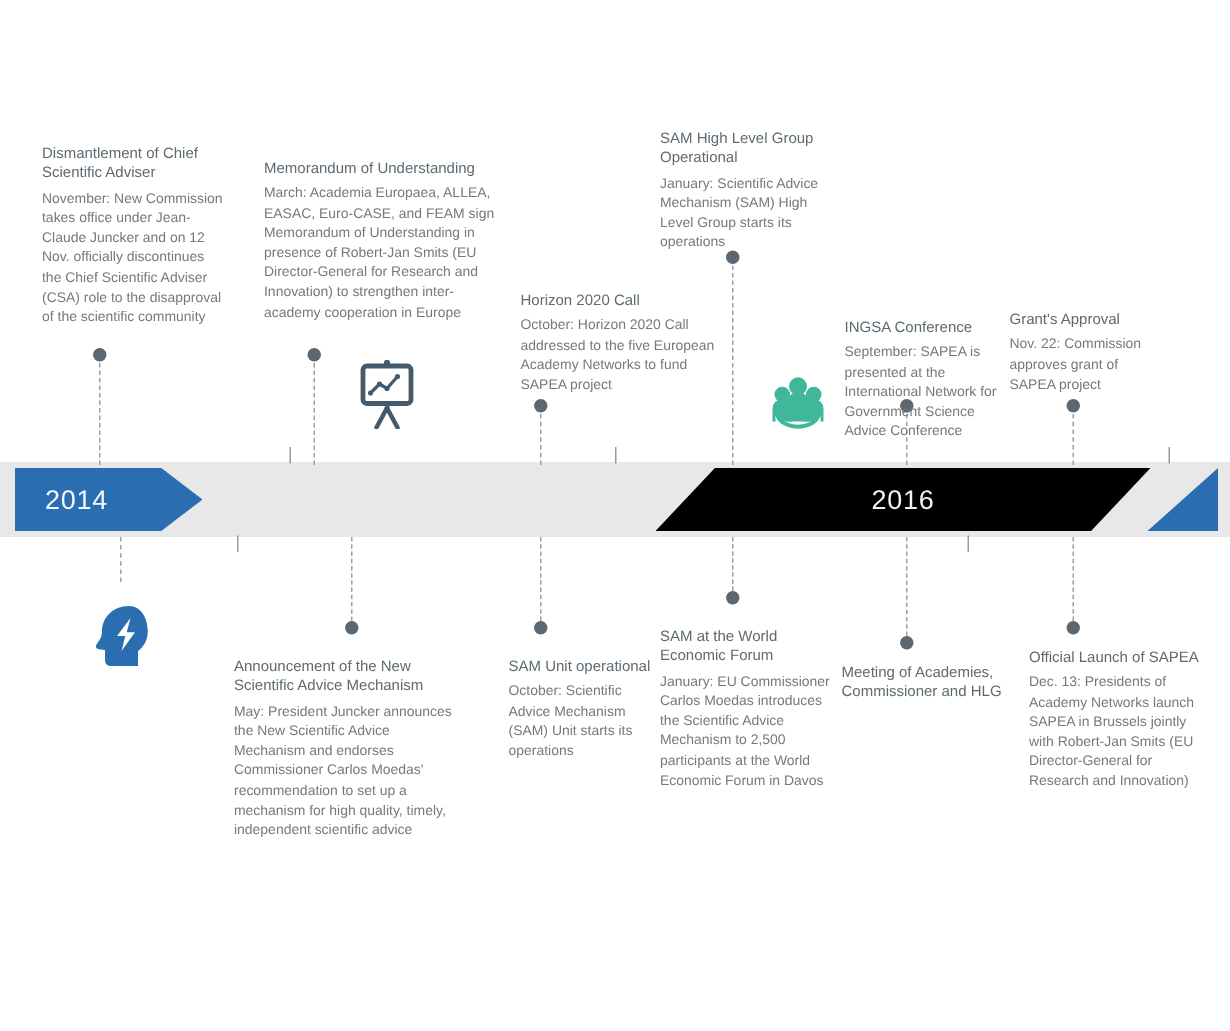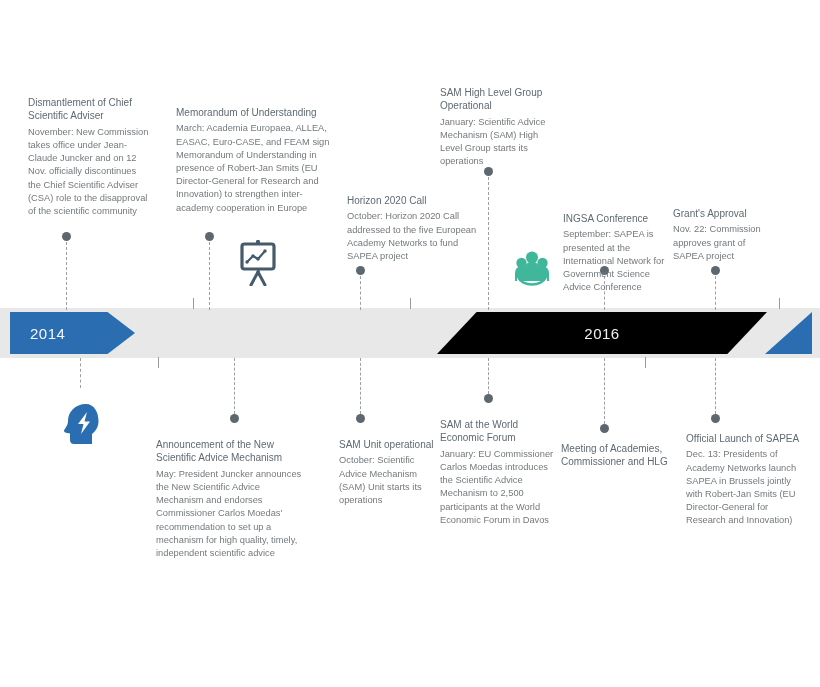--- a/index.html
+++ b/index.html
@@ -37,21 +37,21 @@
     color: #ffffff;
     font-size: 15px;
     letter-spacing: 0.5px;
     display: flex;
     align-items: center;
     justify-content: center;
   }
   .seg-label {
     display: block;
     color: #ffffff;
-    font-size: 15px;
+    font-size: 18px;
     opacity: 0.95;
   }
 
   
   .seg-2014 {
     left: 10px;
     width: 125px;
     background: #2a6db0;
     clip-path: polygon(0 0, 78% 0, 100% 50%, 78% 100%, 0 100%);
     justify-content: flex-start;

